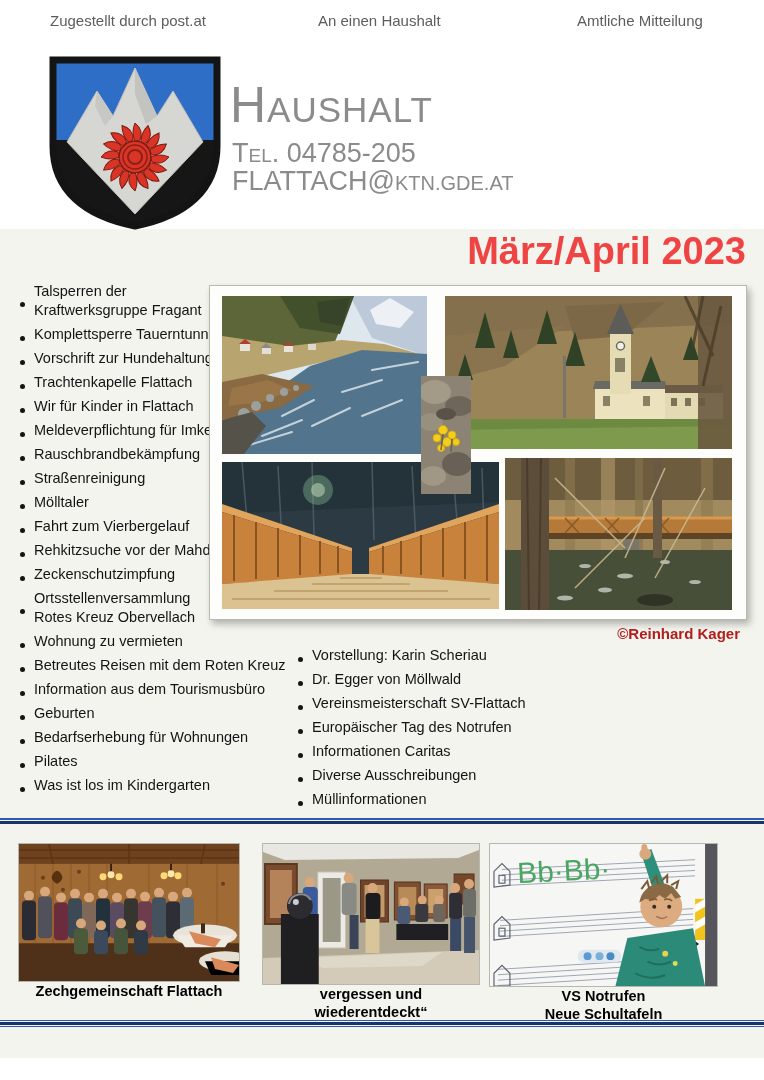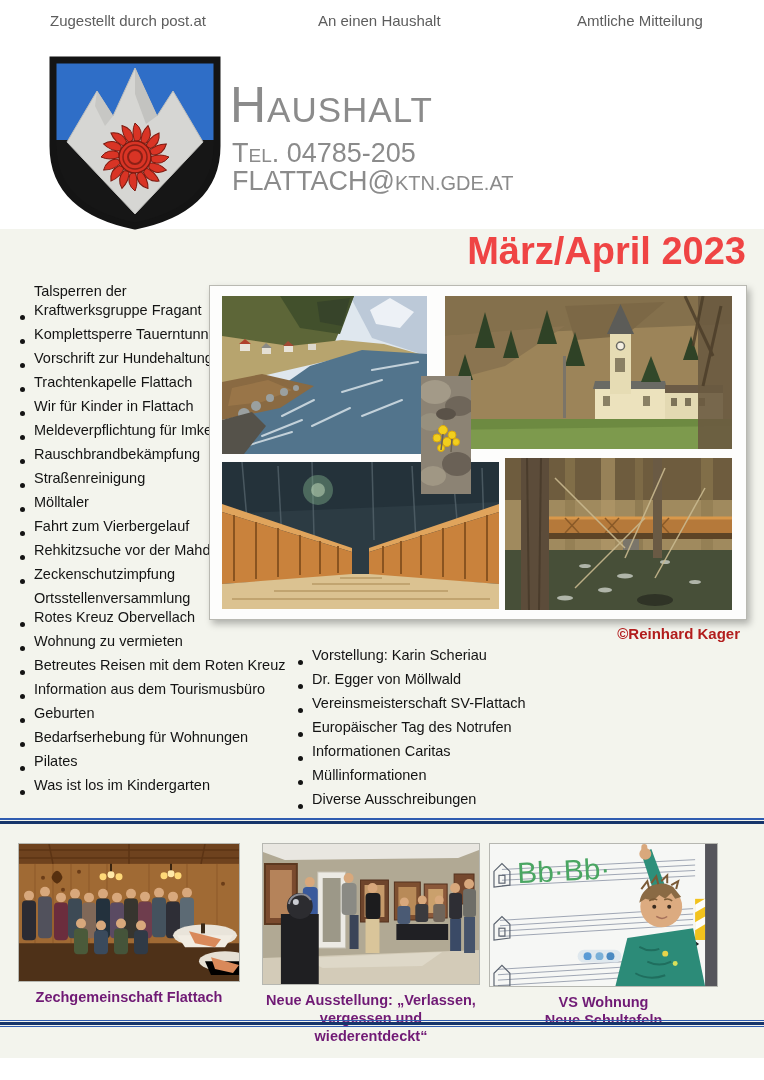--- a/index.html
+++ b/index.html
@@ -16,21 +16,21 @@
   .brand-phone{top:140px;}
   .brand-email{top:168px;font-variant:normal;}
   .brand-email .big{font-size:27px;}
   .brand-email .small{font-size:20px;}
   
   .issue-title{position:absolute;right:18px;top:230px;font-size:38px;font-weight:bold;color:#ef4444;}
   
   .topics{position:absolute;list-style:none;margin:0;padding:0;}
   .topics-left{left:20px;top:282px;width:268px;}
   .topics-right{left:298px;top:646px;width:300px;}
-  .topic{display:flex;align-items:flex-end;margin-bottom:5px;font-size:14.5px;line-height:19px;color:#141414;}
+  .topic{display:flex;align-items:center;margin-bottom:5px;font-size:14.5px;line-height:19px;color:#141414;}
   .topic .dot{flex:0 0 auto;width:5px;height:5px;border-radius:50%;background:#141414;margin:7px 9px 0 0;}
   .topic .t{white-space:pre-line;}
   
   .collage{position:absolute;left:209px;top:285px;width:536px;height:333px;background:#fdfdfc;
            border:1px solid #b9b9b2;box-shadow:3px 4px 7px rgba(0,0,0,.28);}
   .ph{position:absolute;overflow:hidden;}
   .ph svg{display:block;width:100%;height:100%;}
   .ph-river{left:12px;top:10px;width:205px;height:158px;}
   .ph-church{left:235px;top:10px;width:287px;height:153px;}
   .ph-flowers{left:211px;top:90px;width:50px;height:118px;z-index:2;}
@@ -48,21 +48,21 @@
   
   .figure{position:absolute;top:843px;}
   .fig-1{left:18px;width:222px;}
   .fig-2{left:262px;width:218px;}
   .fig-3{left:489px;width:229px;}
   .figure .photo{width:100%;border:1px solid rgba(0,0,0,.25);box-sizing:border-box;overflow:hidden;}
   .fig-1 .photo{height:139px;}
   .fig-2 .photo{height:142px;}
   .fig-3 .photo{height:144px;}
   .figure .photo svg{display:block;width:100%;height:100%;}
-  .cap{margin-top:6px;text-align:center;font-size:14.5px;font-weight:bold;line-height:18px;color:#701a75;}
+  .cap{text-align:center;font-size:14.5px;font-weight:bold;line-height:18px;color:#000000;}
 </style>
 </head>
 <body>
 
 <div class="page">
   <div class="bg-cream"></div>
 
   <div class="dist-label dl-left">Zugestellt durch post.at</div>
   <div class="dist-label dl-center">An einen Haushalt</div>
   <div class="dist-label dl-right">Amtliche Mitteilung</div>
@@ -237,26 +237,26 @@
         <span class="t">Europäischer Tag des Notrufen</span>
       </li>
 
       <li class="topic">
         <span class="dot"></span>
         <span class="t">Informationen Caritas</span>
       </li>
 
       <li class="topic">
         <span class="dot"></span>
+        <span class="t">Diverse Ausschreibungen</span>
+      </li>
+
+      <li class="topic">
+        <span class="dot"></span>
         <span class="t">Müllinformationen</span>
-      </li>
-
-      <li class="topic">
-        <span class="dot"></span>
-        <span class="t">Diverse Ausschreibungen</span>
       </li>
     </ul>
 
   <div class="collage">
     <div class="ph ph-river">
       <svg viewBox="0 0 205 158" preserveAspectRatio="none">
         <rect width="205" height="158" fill="#dfe7ee"></rect>
         <polygon points="128,0 205,0 205,60 150,42" fill="#bcc9d8"></polygon>
         <polygon points="148,14 168,2 192,16 178,32 154,28" fill="#edf1f6"></polygon>
         <polygon points="0,0 132,0 112,48 58,58 0,42" fill="#5d6638"></polygon>
@@ -598,21 +598,20 @@
           <rect x="188" y="75" width="11" height="32" fill="#3a4a66"></rect>
         <rect x="201" y="45" width="13" height="28" rx="3" fill="#6e6e68"></rect>
           <rect x="202" y="73" width="11" height="36" fill="#45536b"></rect>
         <rect x="18" y="70" width="38" height="70" fill="#1f1f22"></rect>
         <circle cx="37" cy="62" r="13" fill="#2c2c30"></circle>
         <path d="M26,60 a12,12 0 0 1 22,-4" fill="none" stroke="#8a8a92" stroke-width="2"></path>
         <circle cx="33" cy="58" r="3" fill="#caccd2"></circle>
       </svg>
     </div>
     <figcaption class="cap">
-      <div>Neue Ausstellung: „Verlassen,</div>
       <div>vergessen und wiederentdeckt“</div>
     </figcaption>
   </figure>
 
   <figure class="figure fig-3" style="margin:0">
     <div class="photo">
       <svg viewBox="0 0 228 145" preserveAspectRatio="none">
         <rect width="228" height="145" fill="#f6f7f5"></rect>
         <g stroke="#949cab" stroke-width="0.9">
           <line x1="12" y1="26" x2="206" y2="16"></line>
@@ -655,21 +654,21 @@
           <circle cx="180" cy="64" r="2" fill="#3a2c20"></circle>
         <path d="M167,74 q6,4 11,0" stroke="#a5705a" stroke-width="1.5" fill="none"></path>
         <path d="M160,58 q4,-3 8,-1 M175,57 q4,-2 8,1" stroke="#7a5a36" stroke-width="1.5" fill="none"></path>
         <polygon points="138,96 204,86 216,145 126,145" fill="#2c8b78"></polygon>
         <path d="M150,105 q10,6 20,2 M158,120 q12,6 24,0 M146,132 q14,8 30,2" stroke="#1f6e5e" stroke-width="2" fill="none"></path>
         <circle cx="176" cy="112" r="3" fill="#e8d44a"></circle>
           <circle cx="186" cy="122" r="2.5" fill="#d8e05a"></circle>
       </svg>
     </div>
     <figcaption class="cap">
-      <div>VS Wohnung</div>
+      <div>VS Notrufen</div>
       <div>Neue Schultafeln</div>
     </figcaption>
   </figure>
 
   <div class="rule rule-bottom">
     <div class="b1"></div>
       <div class="g"></div>
       <div class="n"></div>
       <div class="g"></div>
       <div class="b1"></div>

